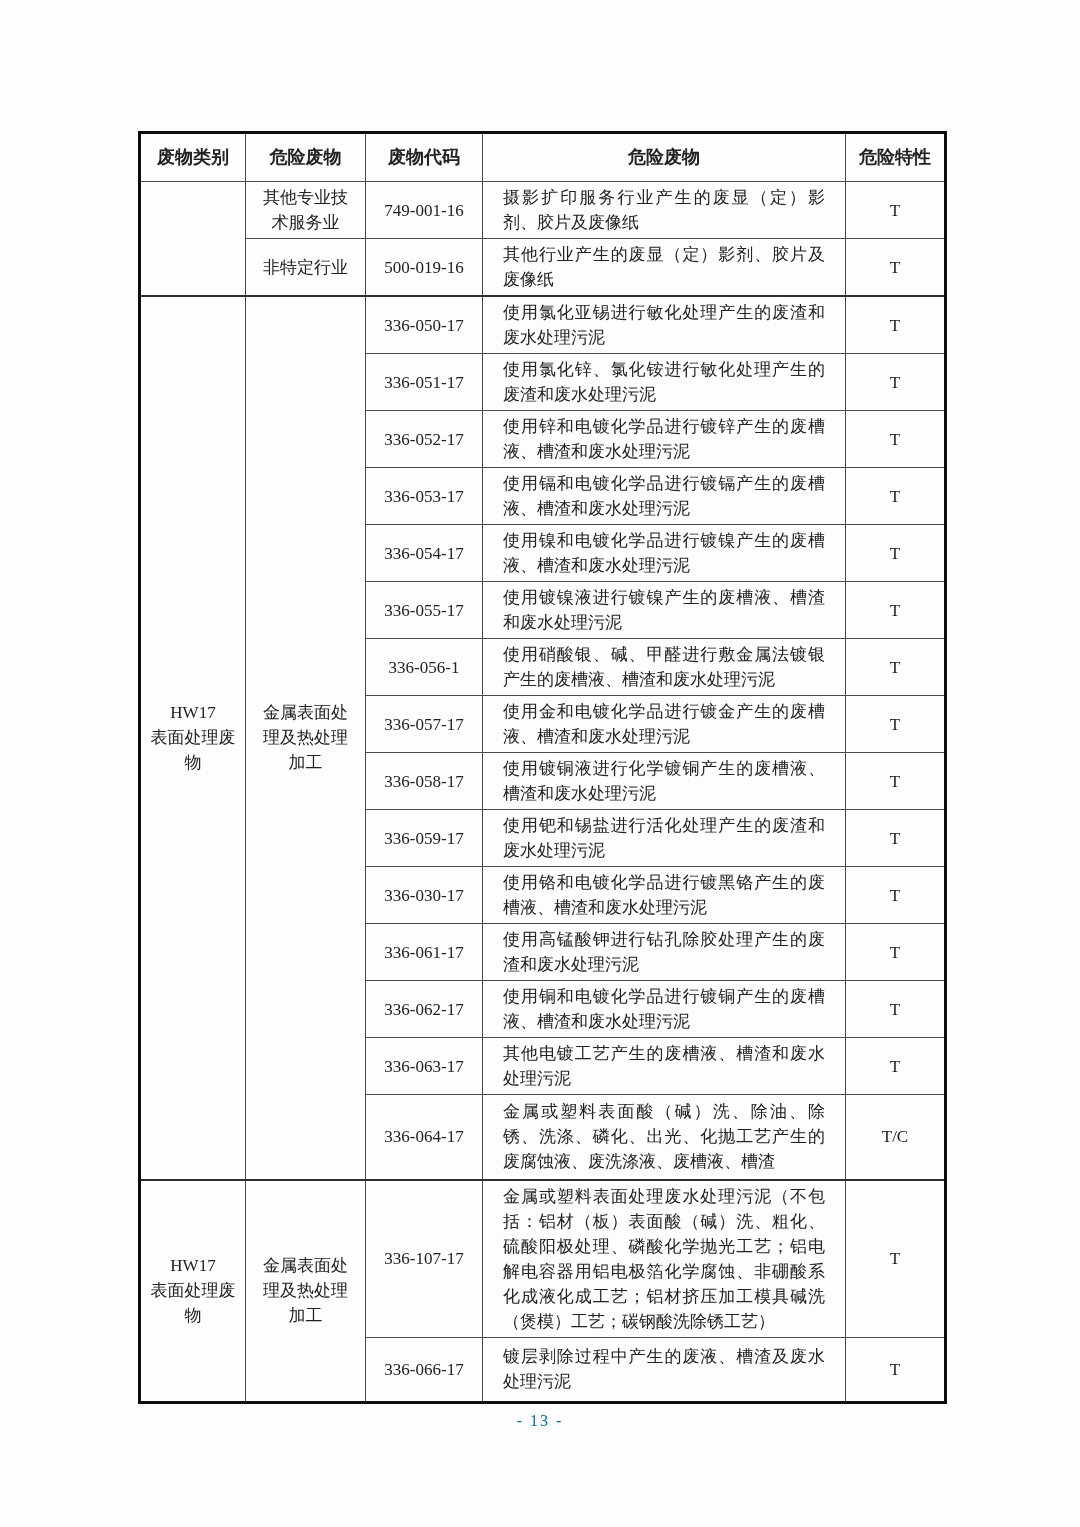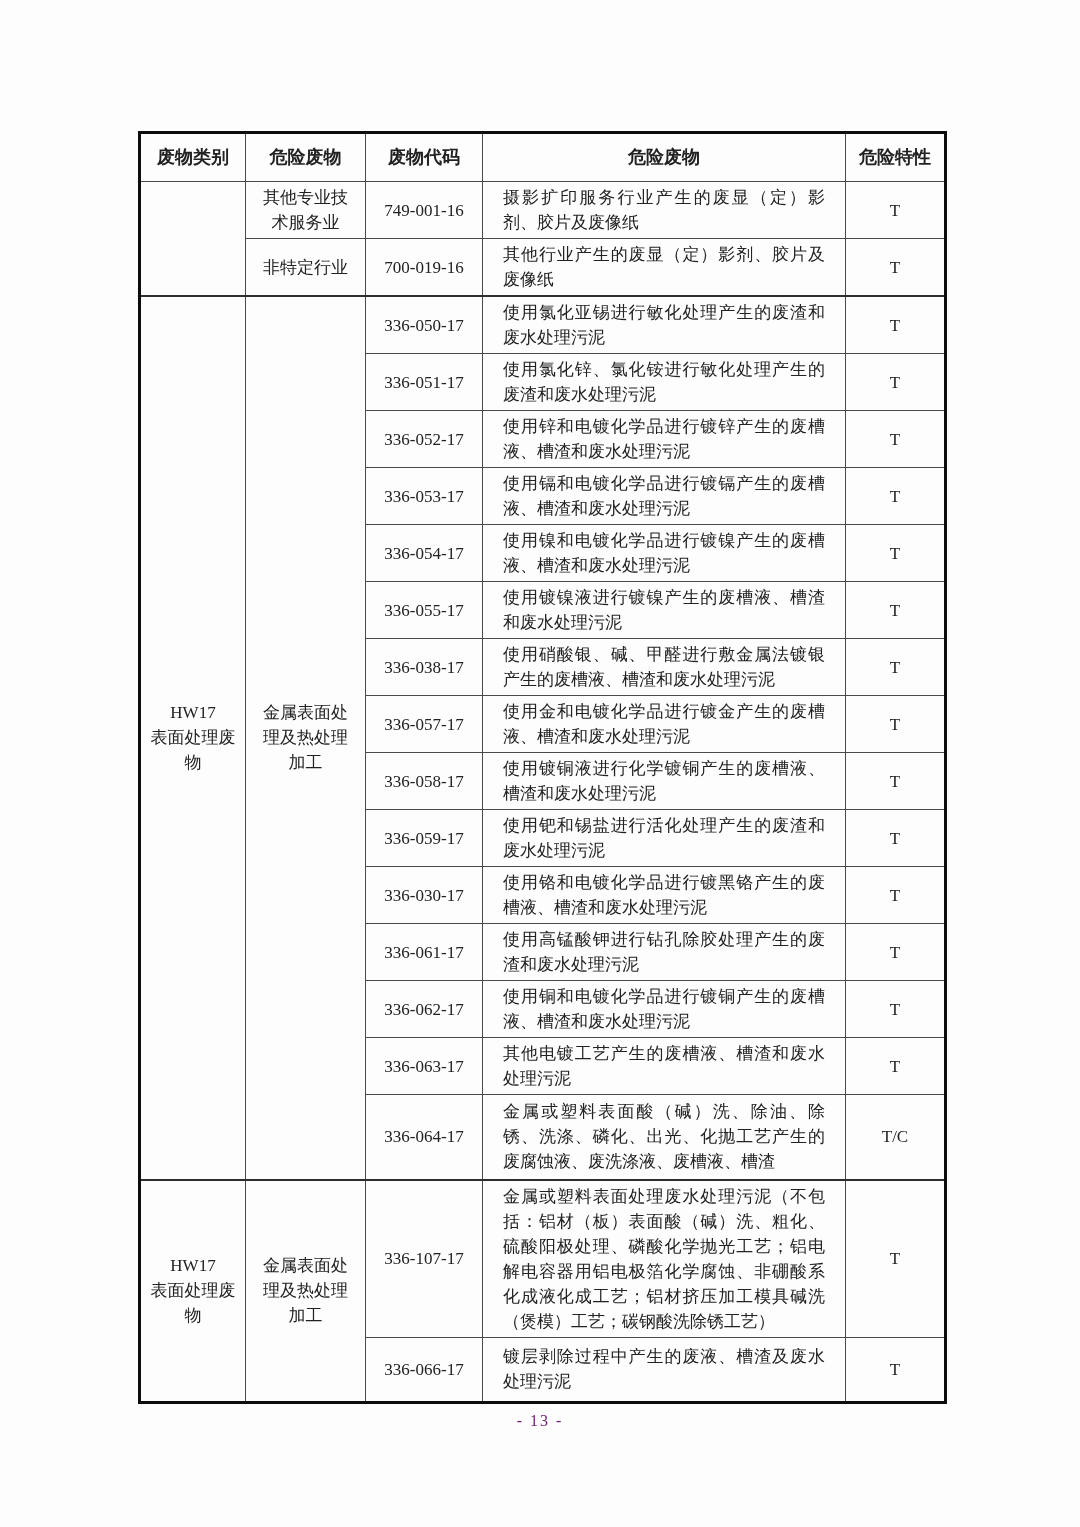--- a/index.html
+++ b/index.html
@@ -53,21 +53,21 @@
   tr.h150{height:150px;}
   tr.h65{height:65px;}
   tr.group-start td{border-top:2px solid #2e2e2e;}
   .page-number{
     position:absolute;
     left:0;right:0;
     top:1412px;
     text-align:center;
     font-size:16px;
     letter-spacing:2px;
-    color:#701a75;
+    color:#0369a1;
     font-family:"Liberation Serif","DejaVu Serif",serif;
   }
 </style>
 </head>
 <body>
 
 <div class="page">
 
   <table class="waste">
     <colgroup>
@@ -90,21 +90,21 @@
       <tr class="h55">
         <td class="cat" rowspan="2"></td>
         <td class="ind">其他专业技
 术服务业</td>
         <td class="code">749-001-16</td>
         <td class="desc">摄影扩印服务行业产生的废显（定）影剂、胶片及废像纸</td>
         <td class="char">T</td>
       </tr>
       <tr class="h50">
         <td class="ind">非特定行业</td>
-        <td class="code">700-019-16</td>
+        <td class="code">500-019-16</td>
         <td class="desc">其他行业产生的废显（定）影剂、胶片及废像纸</td>
         <td class="char">T</td>
       </tr>
 
       <tr class="h55 group-start">
         <td class="cat" rowspan="15">HW17
 表面处理废物</td>
         <td class="ind" rowspan="15">金属表面处
 理及热处理
 加工</td>
@@ -131,21 +131,21 @@
         <td class="code">336-054-17</td>
         <td class="desc">使用镍和电镀化学品进行镀镍产生的废槽液、槽渣和废水处理污泥</td>
         <td class="char">T</td>
       </tr>
       <tr class="h57">
         <td class="code">336-055-17</td>
         <td class="desc">使用镀镍液进行镀镍产生的废槽液、槽渣和废水处理污泥</td>
         <td class="char">T</td>
       </tr>
       <tr class="h57">
-        <td class="code">336-038-17</td>
+        <td class="code">336-056-1</td>
         <td class="desc">使用硝酸银、碱、甲醛进行敷金属法镀银产生的废槽液、槽渣和废水处理污泥</td>
         <td class="char">T</td>
       </tr>
       <tr class="h57">
         <td class="code">336-057-17</td>
         <td class="desc">使用金和电镀化学品进行镀金产生的废槽液、槽渣和废水处理污泥</td>
         <td class="char">T</td>
       </tr>
       <tr class="h57">
         <td class="code">336-058-17</td>

